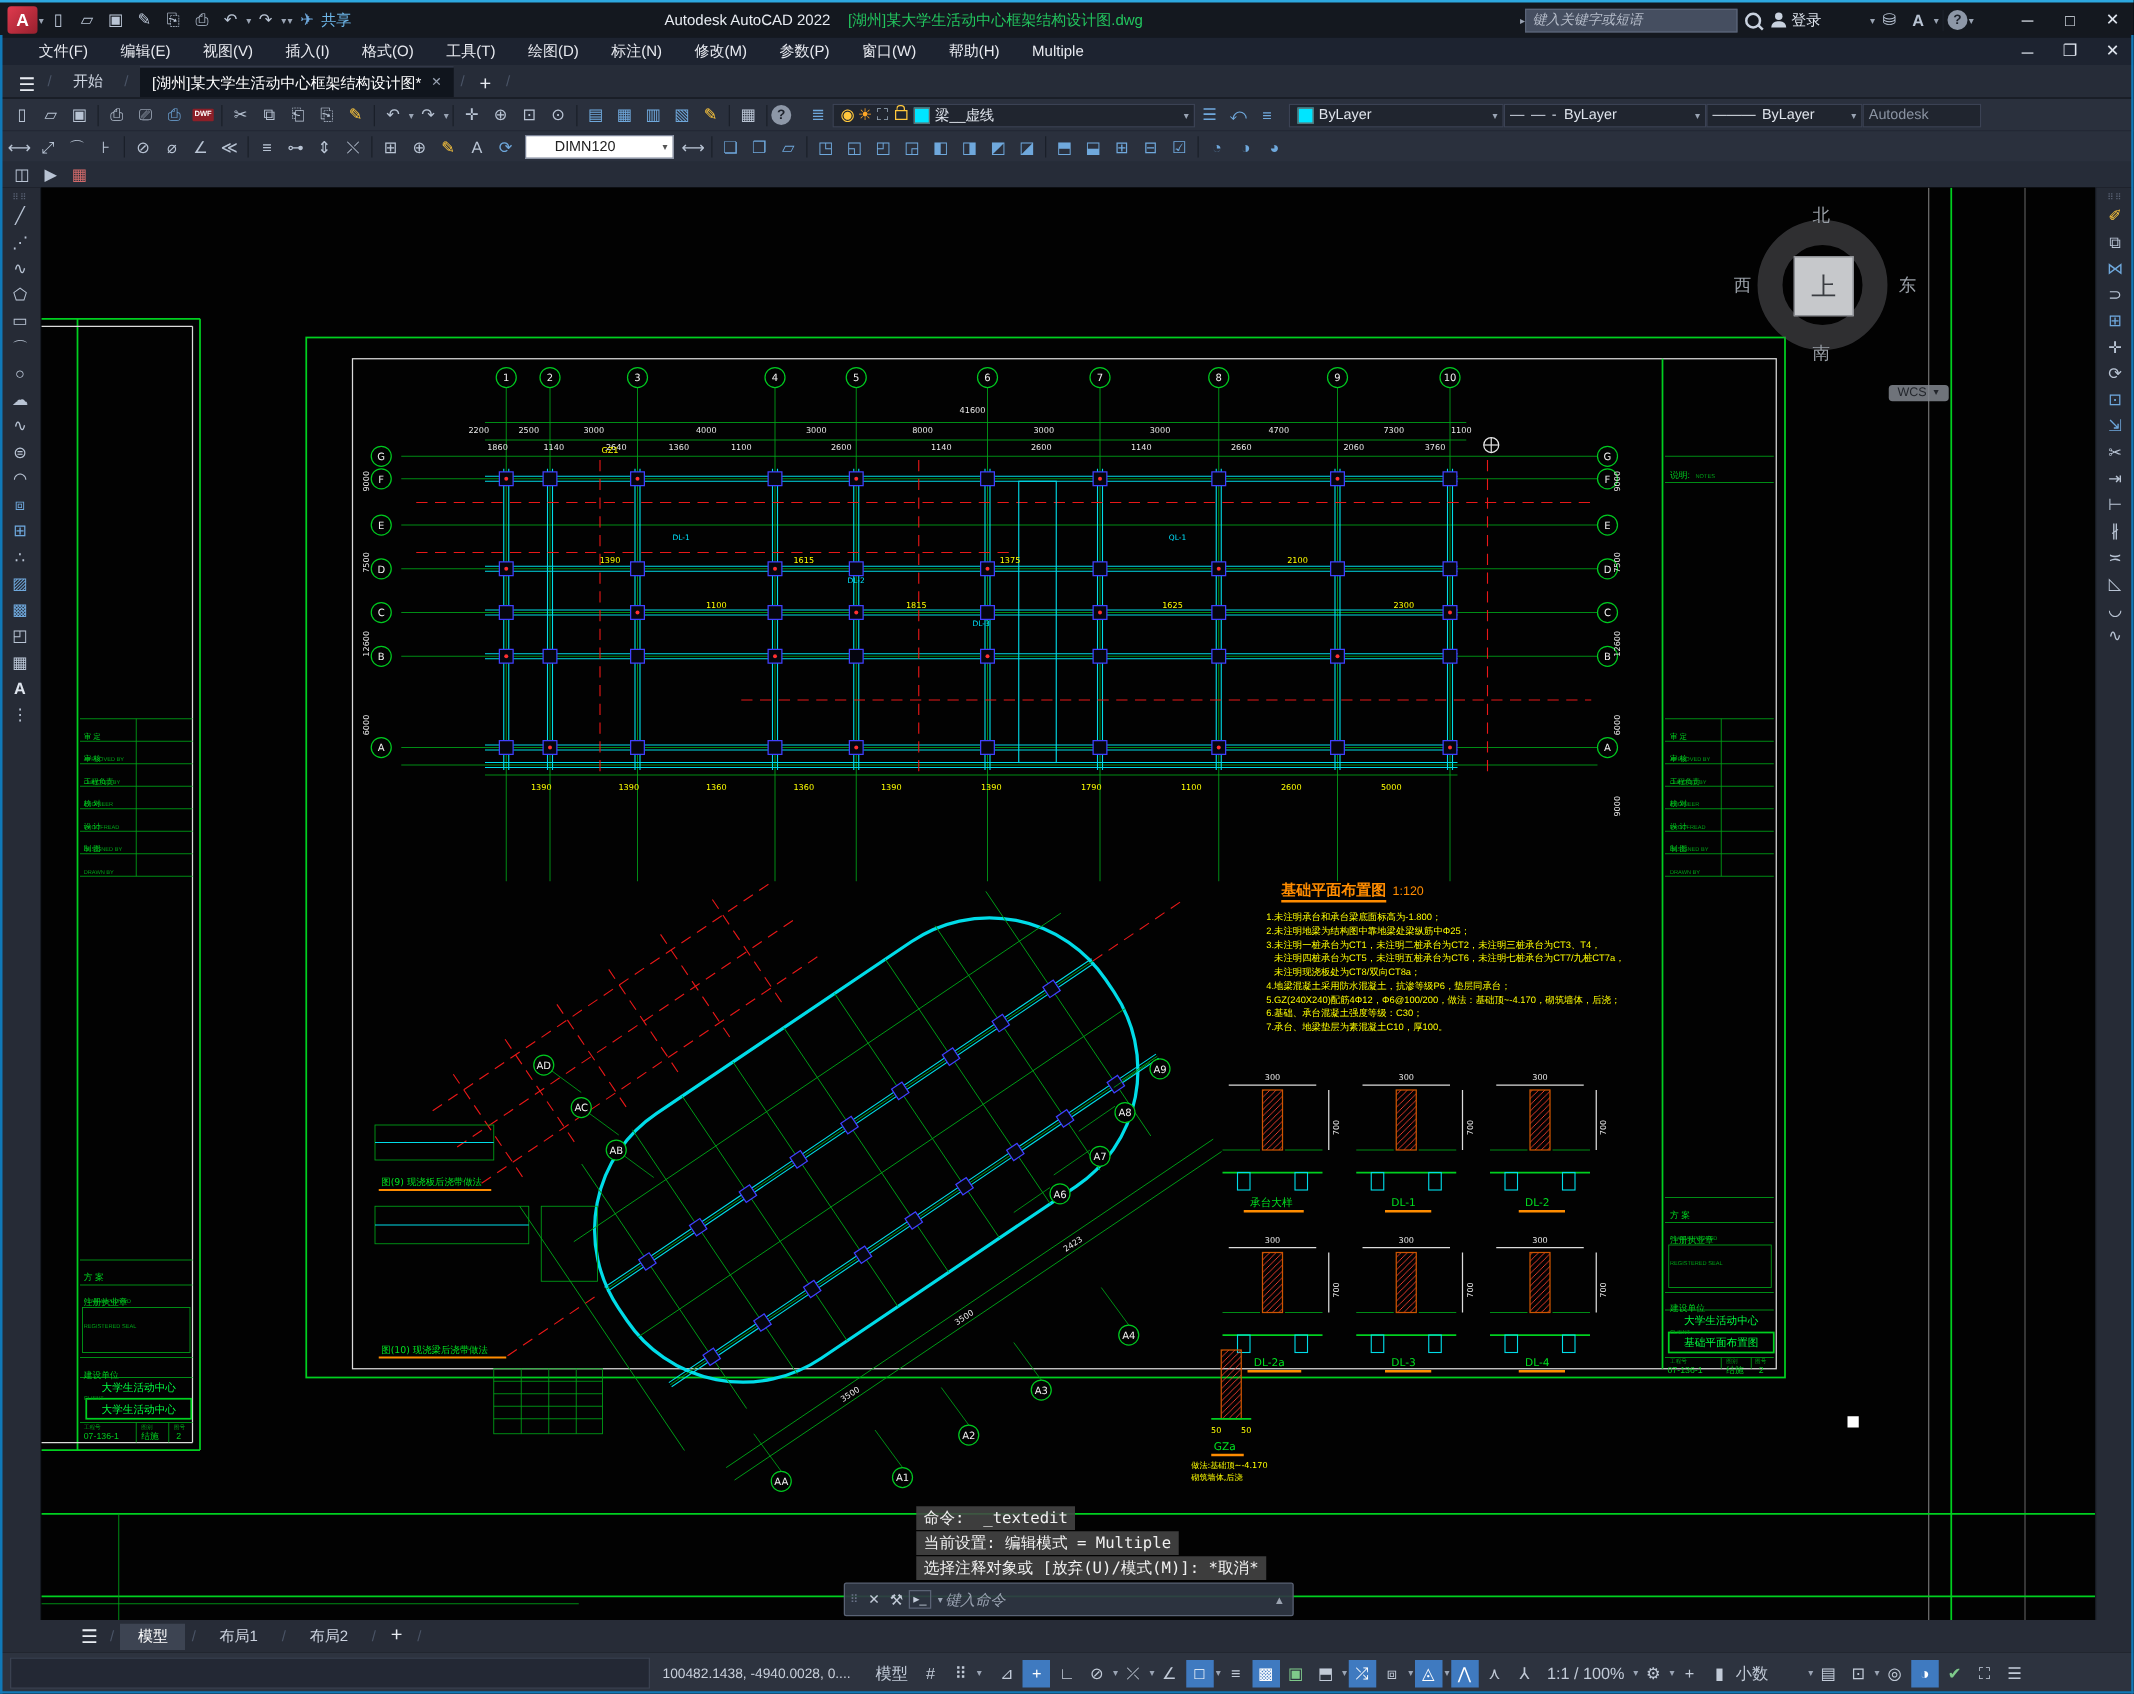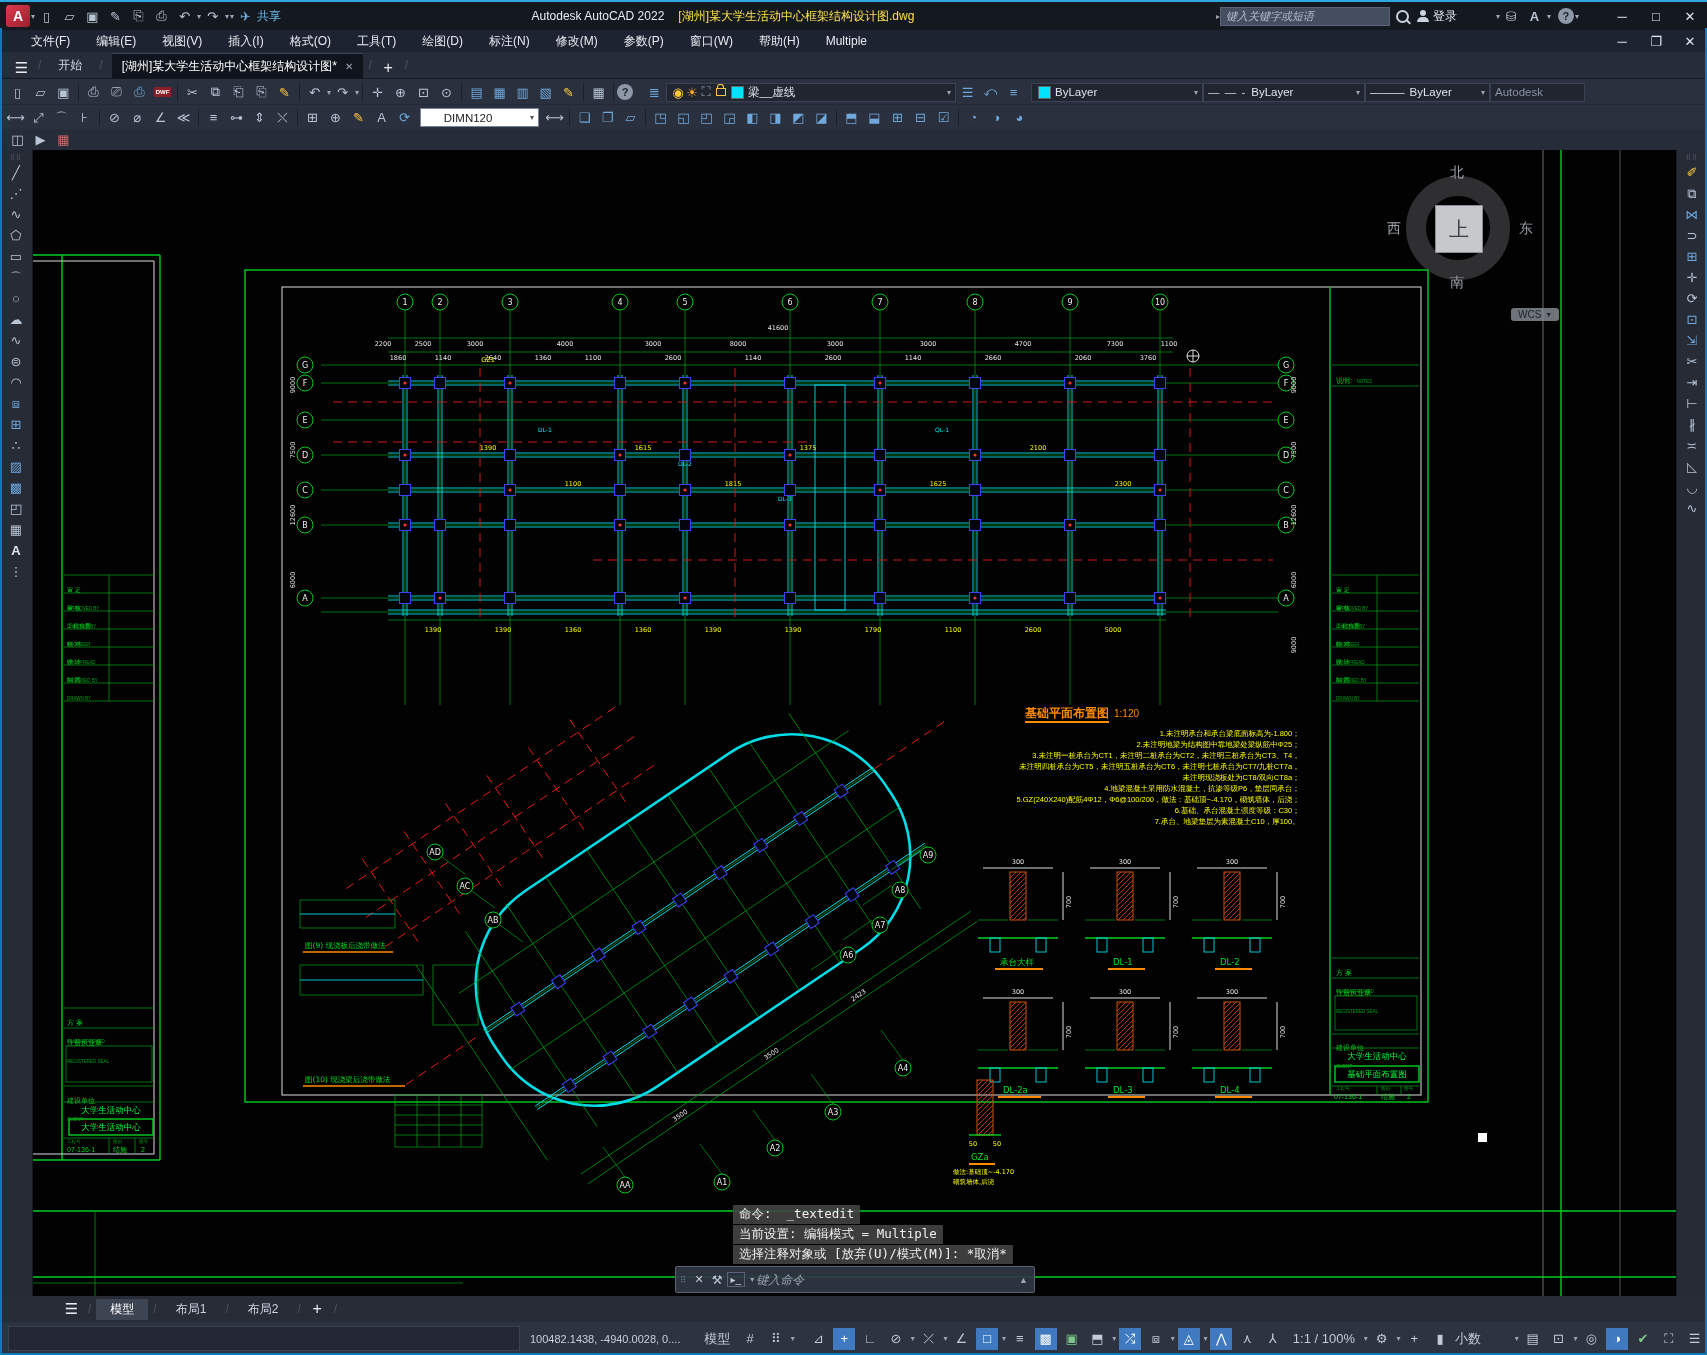--- a/index.html
+++ b/index.html
@@ -14,21 +14,21 @@
   #tabrow{left:0;right:0;top:52px;height:26px;background:#262c38;display:flex;align-items:flex-end;color:#cfd6e2;font-size:12px;}
   #toolbar1{left:0;right:0;top:78px;height:26px;background:#2a303d;border-top:1px solid #141820;display:flex;align-items:center;}
   #toolbar2{left:0;right:0;top:104px;height:25px;background:#2a303d;border-top:1px solid #232835;display:flex;align-items:center;}
   #toolbar3{left:0;right:0;top:129px;height:21px;background:#262c38;display:flex;align-items:center;}
   #lefttools{left:0;top:150px;width:33px;height:1146px;background:#262b36;border-right:1px solid #161a22;
              display:flex;flex-direction:column;align-items:center;padding-top:4px;box-sizing:border-box;}
   #righttools{right:0;top:150px;width:31px;height:1146px;background:#262b36;border-left:1px solid #161a22;
               display:flex;flex-direction:column;align-items:center;padding-top:4px;box-sizing:border-box;}
   #canvas{left:33px;top:150px;width:1643px;height:1146px;background:#020202;overflow:hidden;}
   #layoutrow{left:0;right:0;top:1296px;height:26px;background:#272c37;display:flex;align-items:center;color:#cdd4e0;font-size:12px;}
-  #statusbar{left:0;right:0;top:1322px;height:33px;background:#2d333f;display:flex;align-items:center;color:#c8cfdb;font-size:11px;justify-content:space-between;}
+  #statusbar{left:0;right:0;top:1322px;height:33px;background:#2d333f;display:flex;align-items:center;color:#c8cfdb;font-size:11px;}
   .edge{background:#1079b8;z-index:60;}
   
   .tb{min-width:23px;height:21px;display:flex;align-items:center;justify-content:center;color:#b9c4d4;font-size:13px;flex:0 0 auto;}
   .tb.blue{color:#6fa8dc;} .tb.yel{color:#ffc83d;}
   .sep{width:1px;height:17px;background:#1a1f29;margin:0 3px;flex:0 0 auto;}
   .caret{font-size:8px;color:#9aa4b4;margin-left:1px;}
   .dd{height:19px;background:#20252f;border:1px solid #3b4254;color:#dfe4ec;font-size:11.5px;
       display:flex;align-items:center;padding:0 4px;box-sizing:border-box;flex:0 0 auto;}
   .dd .caret{margin-left:auto;}
   .swatch{width:11px;height:11px;background:#00e5ff;border:1px solid #666;margin:0 4px 0 2px;flex:0 0 auto;}
@@ -87,21 +87,21 @@
   <span class="tb">↶</span>
     <span class="caret">▾</span>
   <span class="tb">↷</span>
     <span class="caret">▾</span>
   <span class="caret">▾</span>
   <span class="tb blue">✈</span>
   <span style="color:#6db6e8;">共享</span>
   <span style="flex:1"></span>
   <span style="color:#e8ecf2;">Autodesk AutoCAD 2022</span>
   <span style="width:14px"></span>
-  <span style="color:#fde047;">[湖州]某大学生活动中心框架结构设计图.dwg</span>
+  <span style="color:#22c55e;">[湖州]某大学生活动中心框架结构设计图.dwg</span>
   <span style="flex:1.2"></span>
   <span class="caret">▸</span>
   <input class="search" placeholder="键入关键字或短语" style="">
   <span class="mag"></span>
   <span class="person"></span>
   <span>登录</span>
   <span style="width:38px"></span>
   <span class="caret">▾</span>
   <span class="tb">⛁</span>
   <span class="tb" style="font-weight:bold">A</span>
@@ -962,21 +962,21 @@
     <line x1="0" y1="1133" x2="430" y2="1133" class="gl"></line>
     <line x1="62" y1="1061" x2="62" y2="1146" class="gl"></line>
     <rect x="1445" y="983" width="9" height="9" fill="#ffffff"></rect>
   </g>
 </svg>
 
 
 <div class="abs" style="left:992px;top:553px;text-decoration:underline;">
   <span class="notes-title">基础平面布置图</span><span class="notes-scale">1:120</span>
 </div>
-<div class="abs notes-body" style="left:980px;top:578px;text-align:right;">1.未注明承台和承台梁底面标高为-1.800；
+<div class="abs notes-body" style="left:980px;top:578px;">1.未注明承台和承台梁底面标高为-1.800；
 2.未注明地梁为结构图中靠地梁处梁纵筋中Φ25；
 3.未注明一桩承台为CT1，未注明二桩承台为CT2，未注明三桩承台为CT3、T4，
    未注明四桩承台为CT5，未注明五桩承台为CT6，未注明七桩承台为CT7/九桩CT7a，
    未注明现浇板处为CT8/双向CT8a；
 4.地梁混凝土采用防水混凝土，抗渗等级P6，垫层同承台；
 5.GZ(240X240)配筋4Φ12，Φ6@100/200，做法：基础顶~-4.170，砌筑墙体，后浇；
 6.基础、承台混凝土强度等级：C30；
 7.承台、地梁垫层为素混凝土C10，厚100。</div>
 
 

